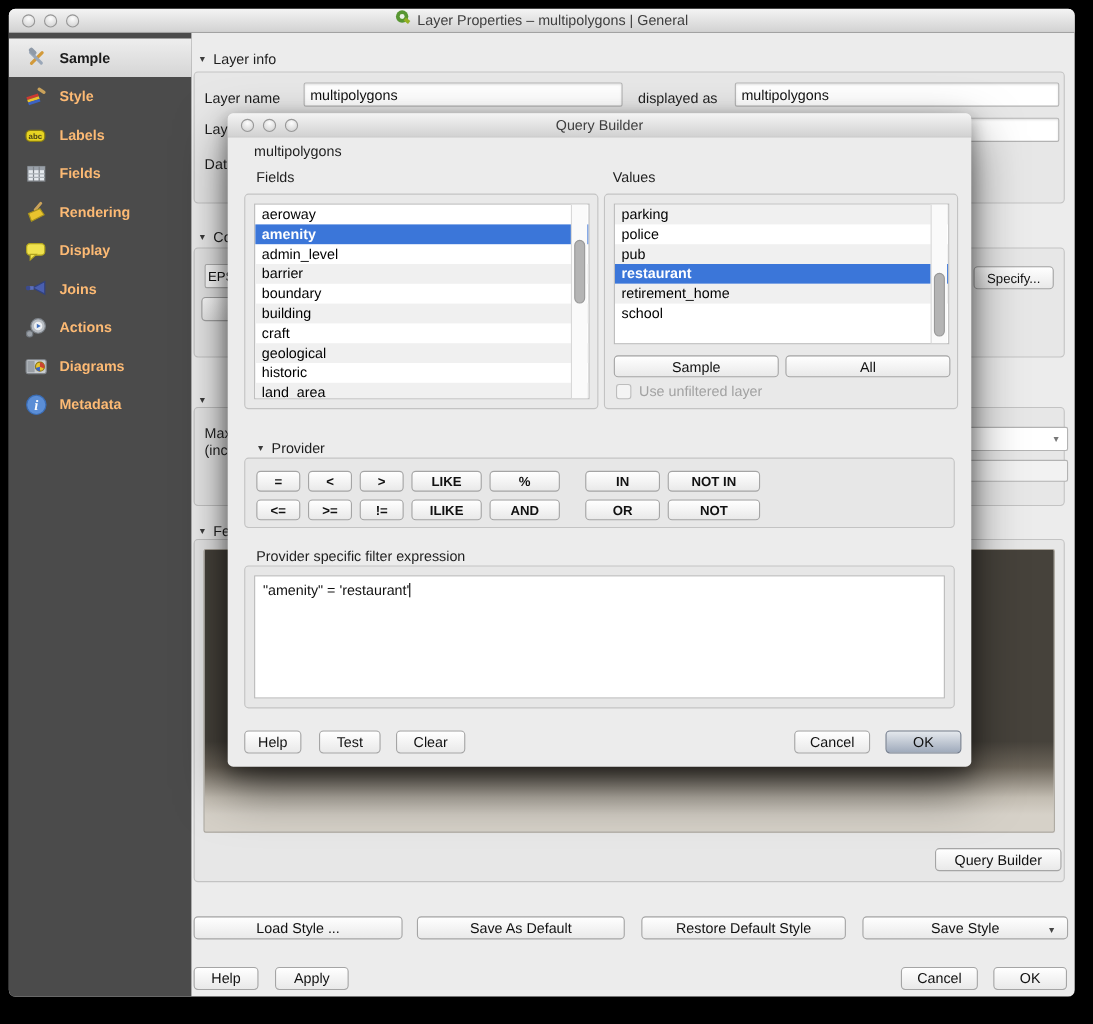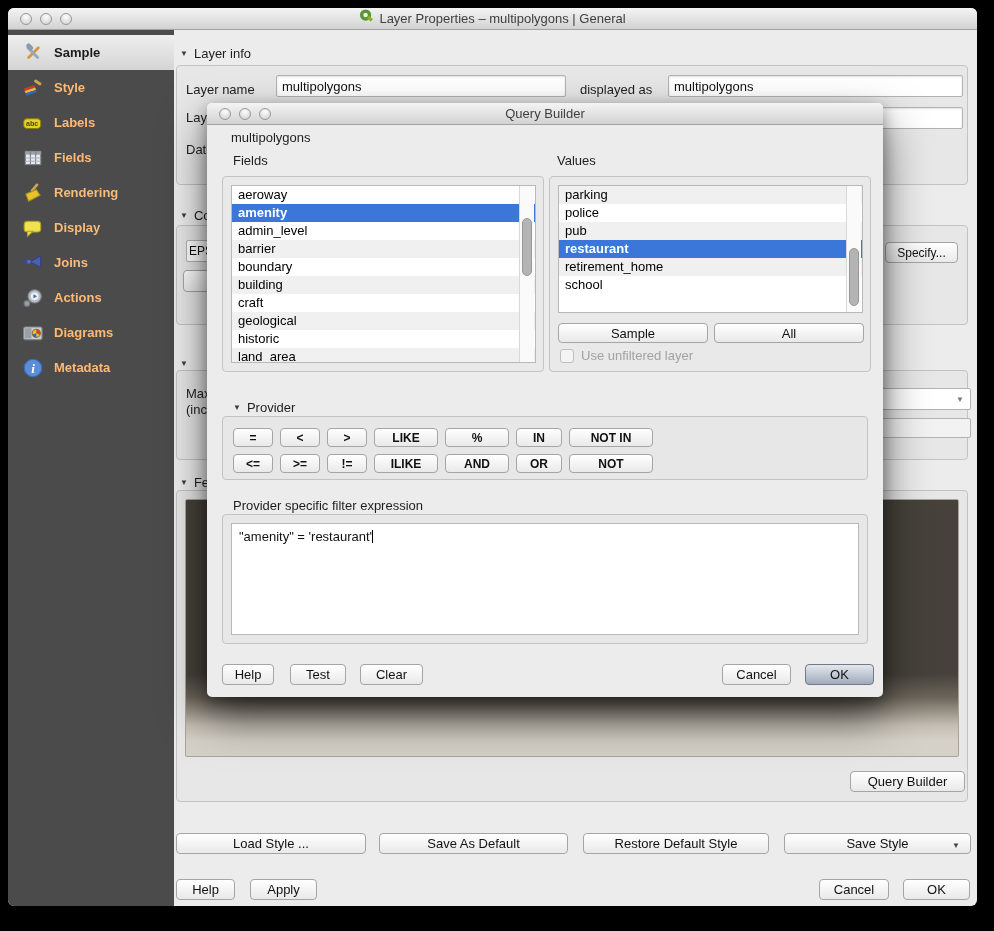--- a/index.html
+++ b/index.html
@@ -38,21 +38,21 @@
   .vscroll { position:absolute; width:15px; background:#fafafa; border-left:1px solid #d8d8d8; }
   .vthumb { position:absolute; left:2px; width:10px; background:#b4b4b4; border:1px solid #989898; border-radius:5px; }
 
   
   .dialog { position:absolute; left:207px; top:103px; width:676px; height:594px; background:#ececec; border-radius:5px; box-shadow:0 20px 45px rgba(0,0,0,.55), 0 5px 15px rgba(0,0,0,.35); }
   .dialog .titlebar { border-radius:5px 5px 0 0; }
   .op-row { position:absolute; display:flex; gap:7px; }
   .op-row .btn { position:static; height:19px; padding:0; font-weight:bold; font-size:12px; }
   .op-row div:nth-of-type(1), .op-row div:nth-of-type(2), .op-row div:nth-of-type(3) { width:40px; }
   .op-row div:nth-of-type(4), .op-row div:nth-of-type(5) { width:64px; }
-  .op-row div:nth-of-type(6) { width:46px; }
+  .op-row div:nth-of-type(6) { width:68px;margin-left:16px; }
   .op-row div:nth-of-type(7) { width:84px; }
   .exp-area { position:absolute; background:#fff; border:1px solid #b9b9b9; font-size:13px; color:#111; padding:5px 7px; }
   .caret { display:inline-block; width:1px; height:13px; background:#000; vertical-align:-2px; }
   .cb { position:absolute; width:14px; height:14px; background:#f4f4f4; border:1px solid #bdbdbd; border-radius:3px; }
   .disabled-lbl { color:#a2a2a2; }
 
   .beige { position:absolute; border:1px solid #a9a49b; border-radius:2px;
            background:linear-gradient(180deg,#46423b 0%,#46423b 68%,#6b6459 77%,#c3bdb2 88%,#d6d1c8 94%,#d6d1c8 100%); }
 
   .qgis-btn-frag { position:absolute; background:linear-gradient(#ffffff,#e9e9e9); border:1px solid #a5a5a5; border-radius:4px; }

